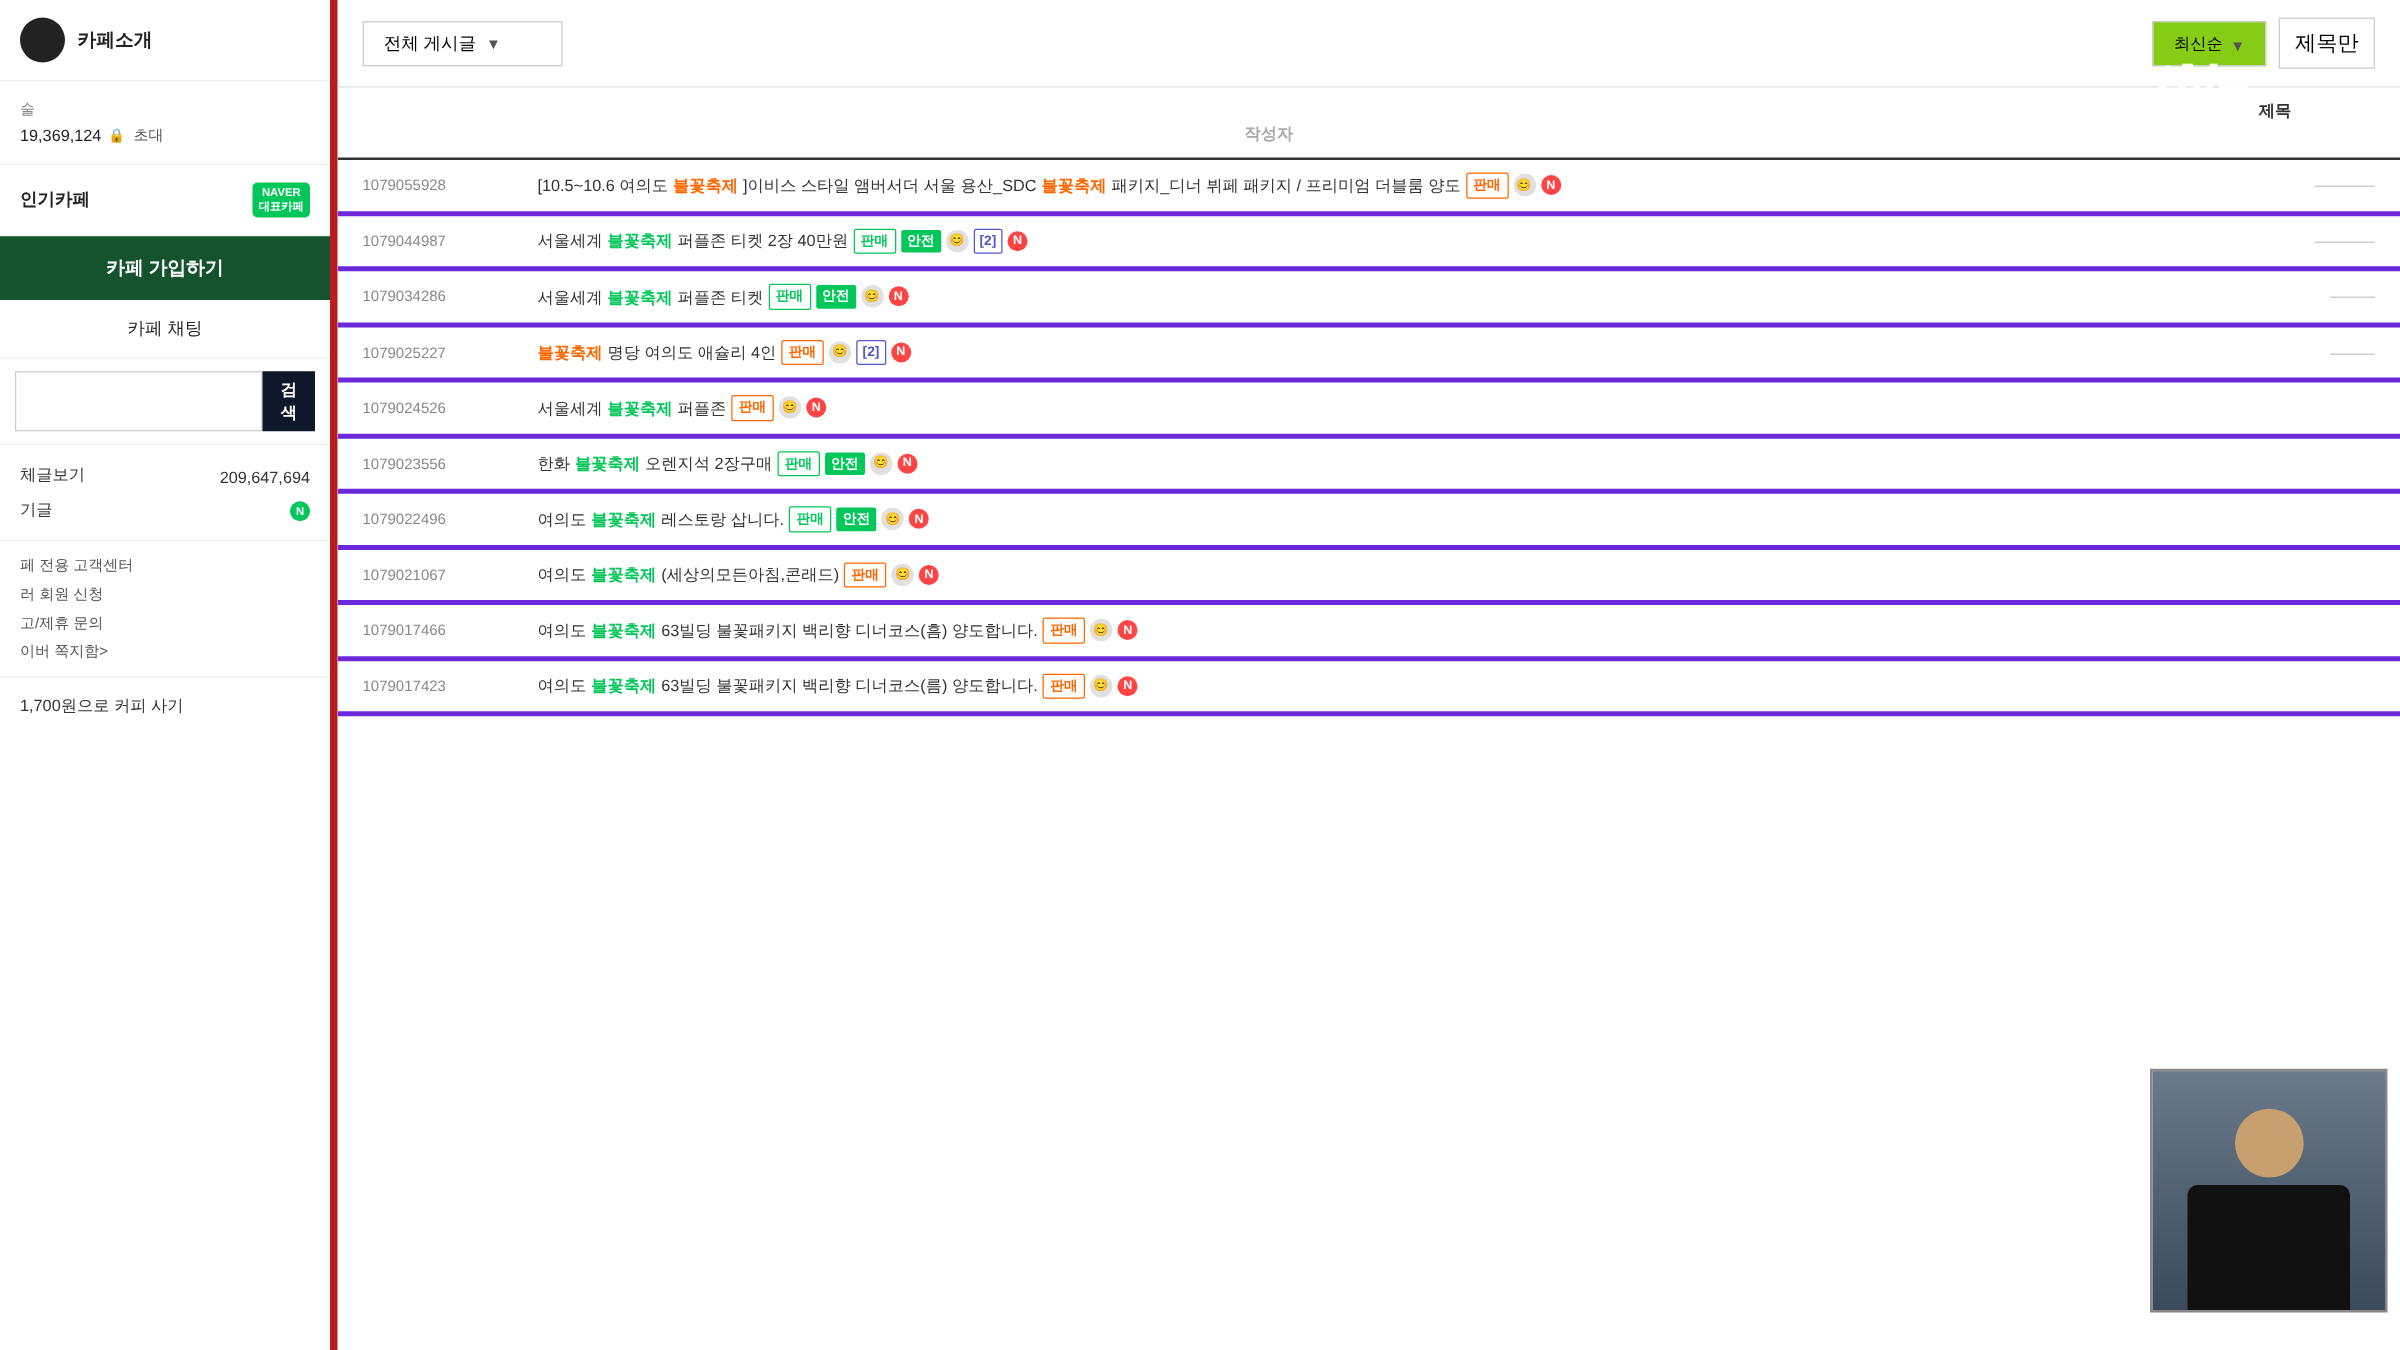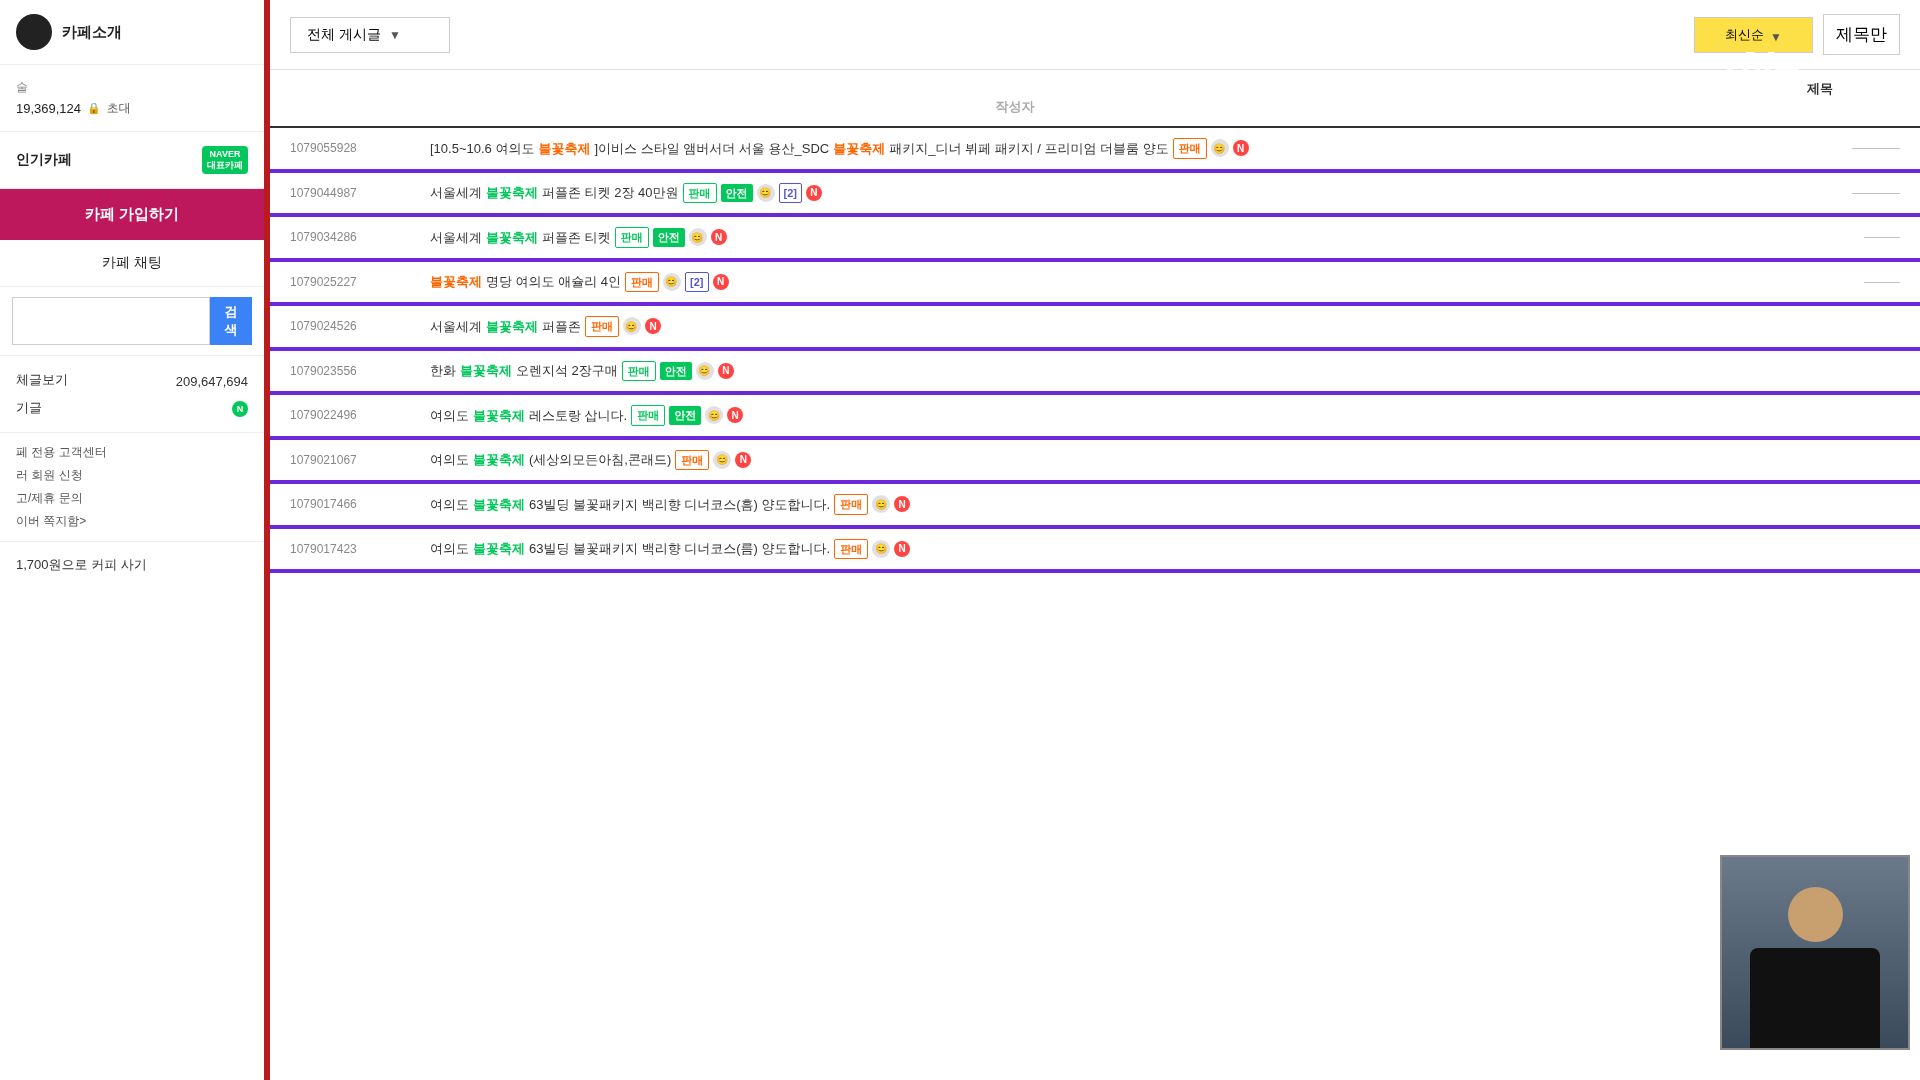--- a/index.html
+++ b/index.html
@@ -18,48 +18,48 @@
     .stat-label { font-size: 12px; color: #888; }
     .stat-value { font-size: 13px; color: #222; display: flex; align-items: center; gap: 6px; }
     .lock-icon { color: #888; font-size: 11px; }
     .stat-row { display: flex; justify-content: space-between; align-items: center; margin-top: 4px; }
     
     .popular-cafe-section { padding: 14px 16px; border-bottom: 1px solid #eee; display: flex; justify-content: space-between; align-items: center; }
     .popular-cafe-label { font-size: 14px; font-weight: bold; color: #222; }
     .naver-badge { background: #03c75a; color: #fff; font-size: 9px; font-weight: bold; border-radius: 4px; padding: 3px 5px; line-height: 1.2; text-align: center; }
     .naver-badge span { display: block; }
     
-    .join-button { display: block; background: #be185d; color: #fff; text-align: center; padding: 16px; font-size: 15px; font-weight: bold; cursor: pointer; margin-bottom: 0; }
+    .join-button { display: block; background: #14532d; color: #fff; text-align: center; padding: 16px; font-size: 15px; font-weight: bold; cursor: pointer; margin-bottom: 0; }
     
     .chat-button { display: block; text-align: center; padding: 14px; font-size: 14px; color: #222; border-bottom: 1px solid #eee; cursor: pointer; }
     
     .search-bar { display: flex; padding: 10px 12px; border-bottom: 1px solid #eee; }
     .search-input { flex: 1; border: 1px solid #ccc; padding: 6px 10px; font-size: 13px; outline: none; }
-    .search-button { background: #3b82f6; color: #fff; border: none; padding: 6px 12px; font-size: 13px; cursor: pointer; font-weight: bold; }
+    .search-button { background: #0f172a; color: #fff; border: none; padding: 6px 12px; font-size: 13px; cursor: pointer; font-weight: bold; }
     
     .sidebar-links { padding: 10px 16px; }
     .sidebar-link-row { display: flex; justify-content: space-between; align-items: flex-end; padding: 5px 0; }
     .sidebar-link { font-size: 13px; color: #333; cursor: pointer; }
     .sidebar-link-count { font-size: 13px; color: #333; }
     .sidebar-link-n { background: #03c75a; color: #fff; border-radius: 50%; width: 16px; height: 16px; font-size: 9px; display: inline-flex; align-items: center; justify-content: center; font-weight: bold; }
     
     .sidebar-extra-links { padding: 8px 16px; border-top: 1px solid #eee; }
     .extra-link { font-size: 12px; color: #555; padding: 3px 0; cursor: pointer; display: block; }
     
     .sidebar-promo { padding: 14px 16px; border-top: 1px solid #eee; font-size: 13px; color: #333; cursor: pointer; }
     
     
     .main { flex: 1; display: flex; flex-direction: column; overflow: hidden; }
     
     .toolbar { display: flex; align-items: center; padding: 14px 20px; border-bottom: 1px solid #ddd; gap: 10px; }
     
     .category-dropdown { display: flex; align-items: center; border: 1px solid #ccc; padding: 8px 16px; font-size: 14px; cursor: pointer; background: #fff; gap: 8px; min-width: 160px; }
     .dropdown-arrow { color: #555; font-size: 12px; }
     
-    .sort-dropdown { display: flex; align-items: flex-end; border: 1px solid #ccc; padding: 8px 30px; font-size: 13px; cursor: pointer; background: #fde047; gap: 6px; margin-left: auto; }
+    .sort-dropdown { display: flex; align-items: flex-end; border: 1px solid #ccc; padding: 8px 16px; font-size: 13px; cursor: pointer; background: #84cc16; gap: 6px; margin-left: auto; }
     
     .view-dropdown { display: flex; align-items: center; border: 1px solid #ccc; padding: 8px 12px; font-size: 17px; cursor: pointer; background: #fff; gap: 6px; }
     
     
     .table-wrapper { flex: 1; overflow-y: auto; }
     
     .table-header { display: grid; grid-template-columns: 1fr 160px; border-bottom: 2px solid #333; padding: 10px 20px; }
     .th { font-size: 13px; font-weight: bold; color: #333; }
     .th-title { text-align: center; }
     .th-author { text-align: center; color: #aaa; }

